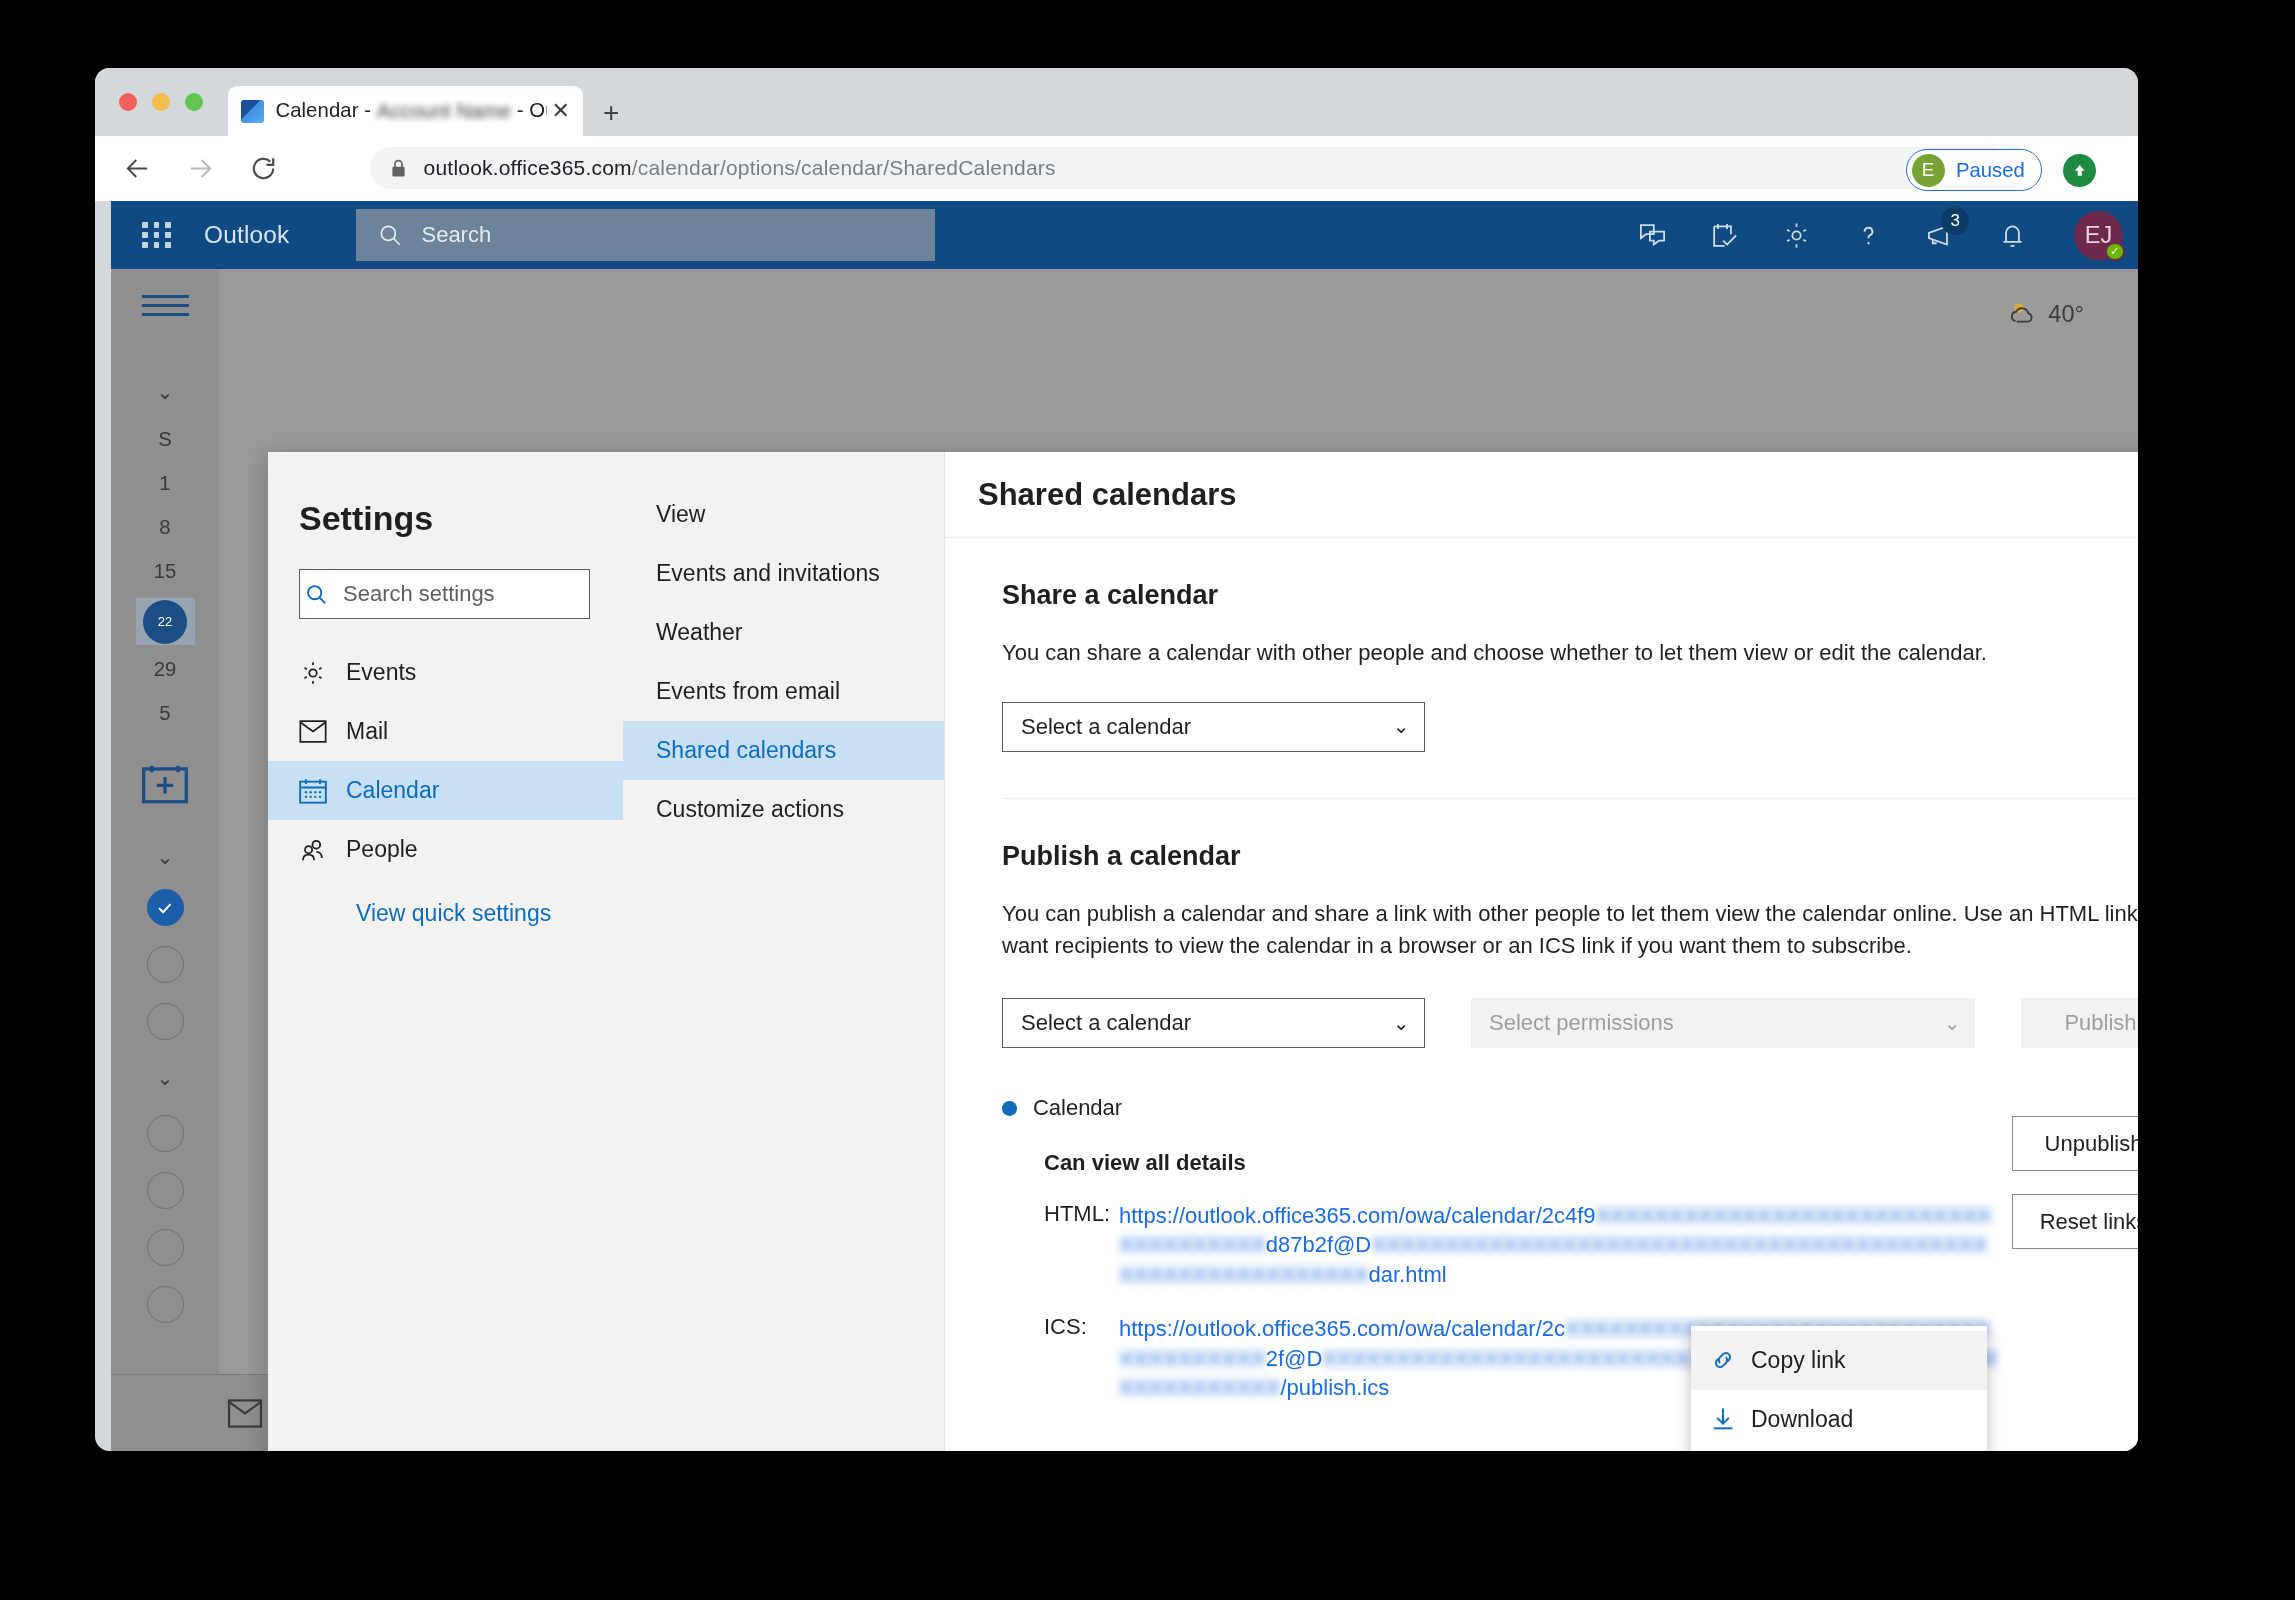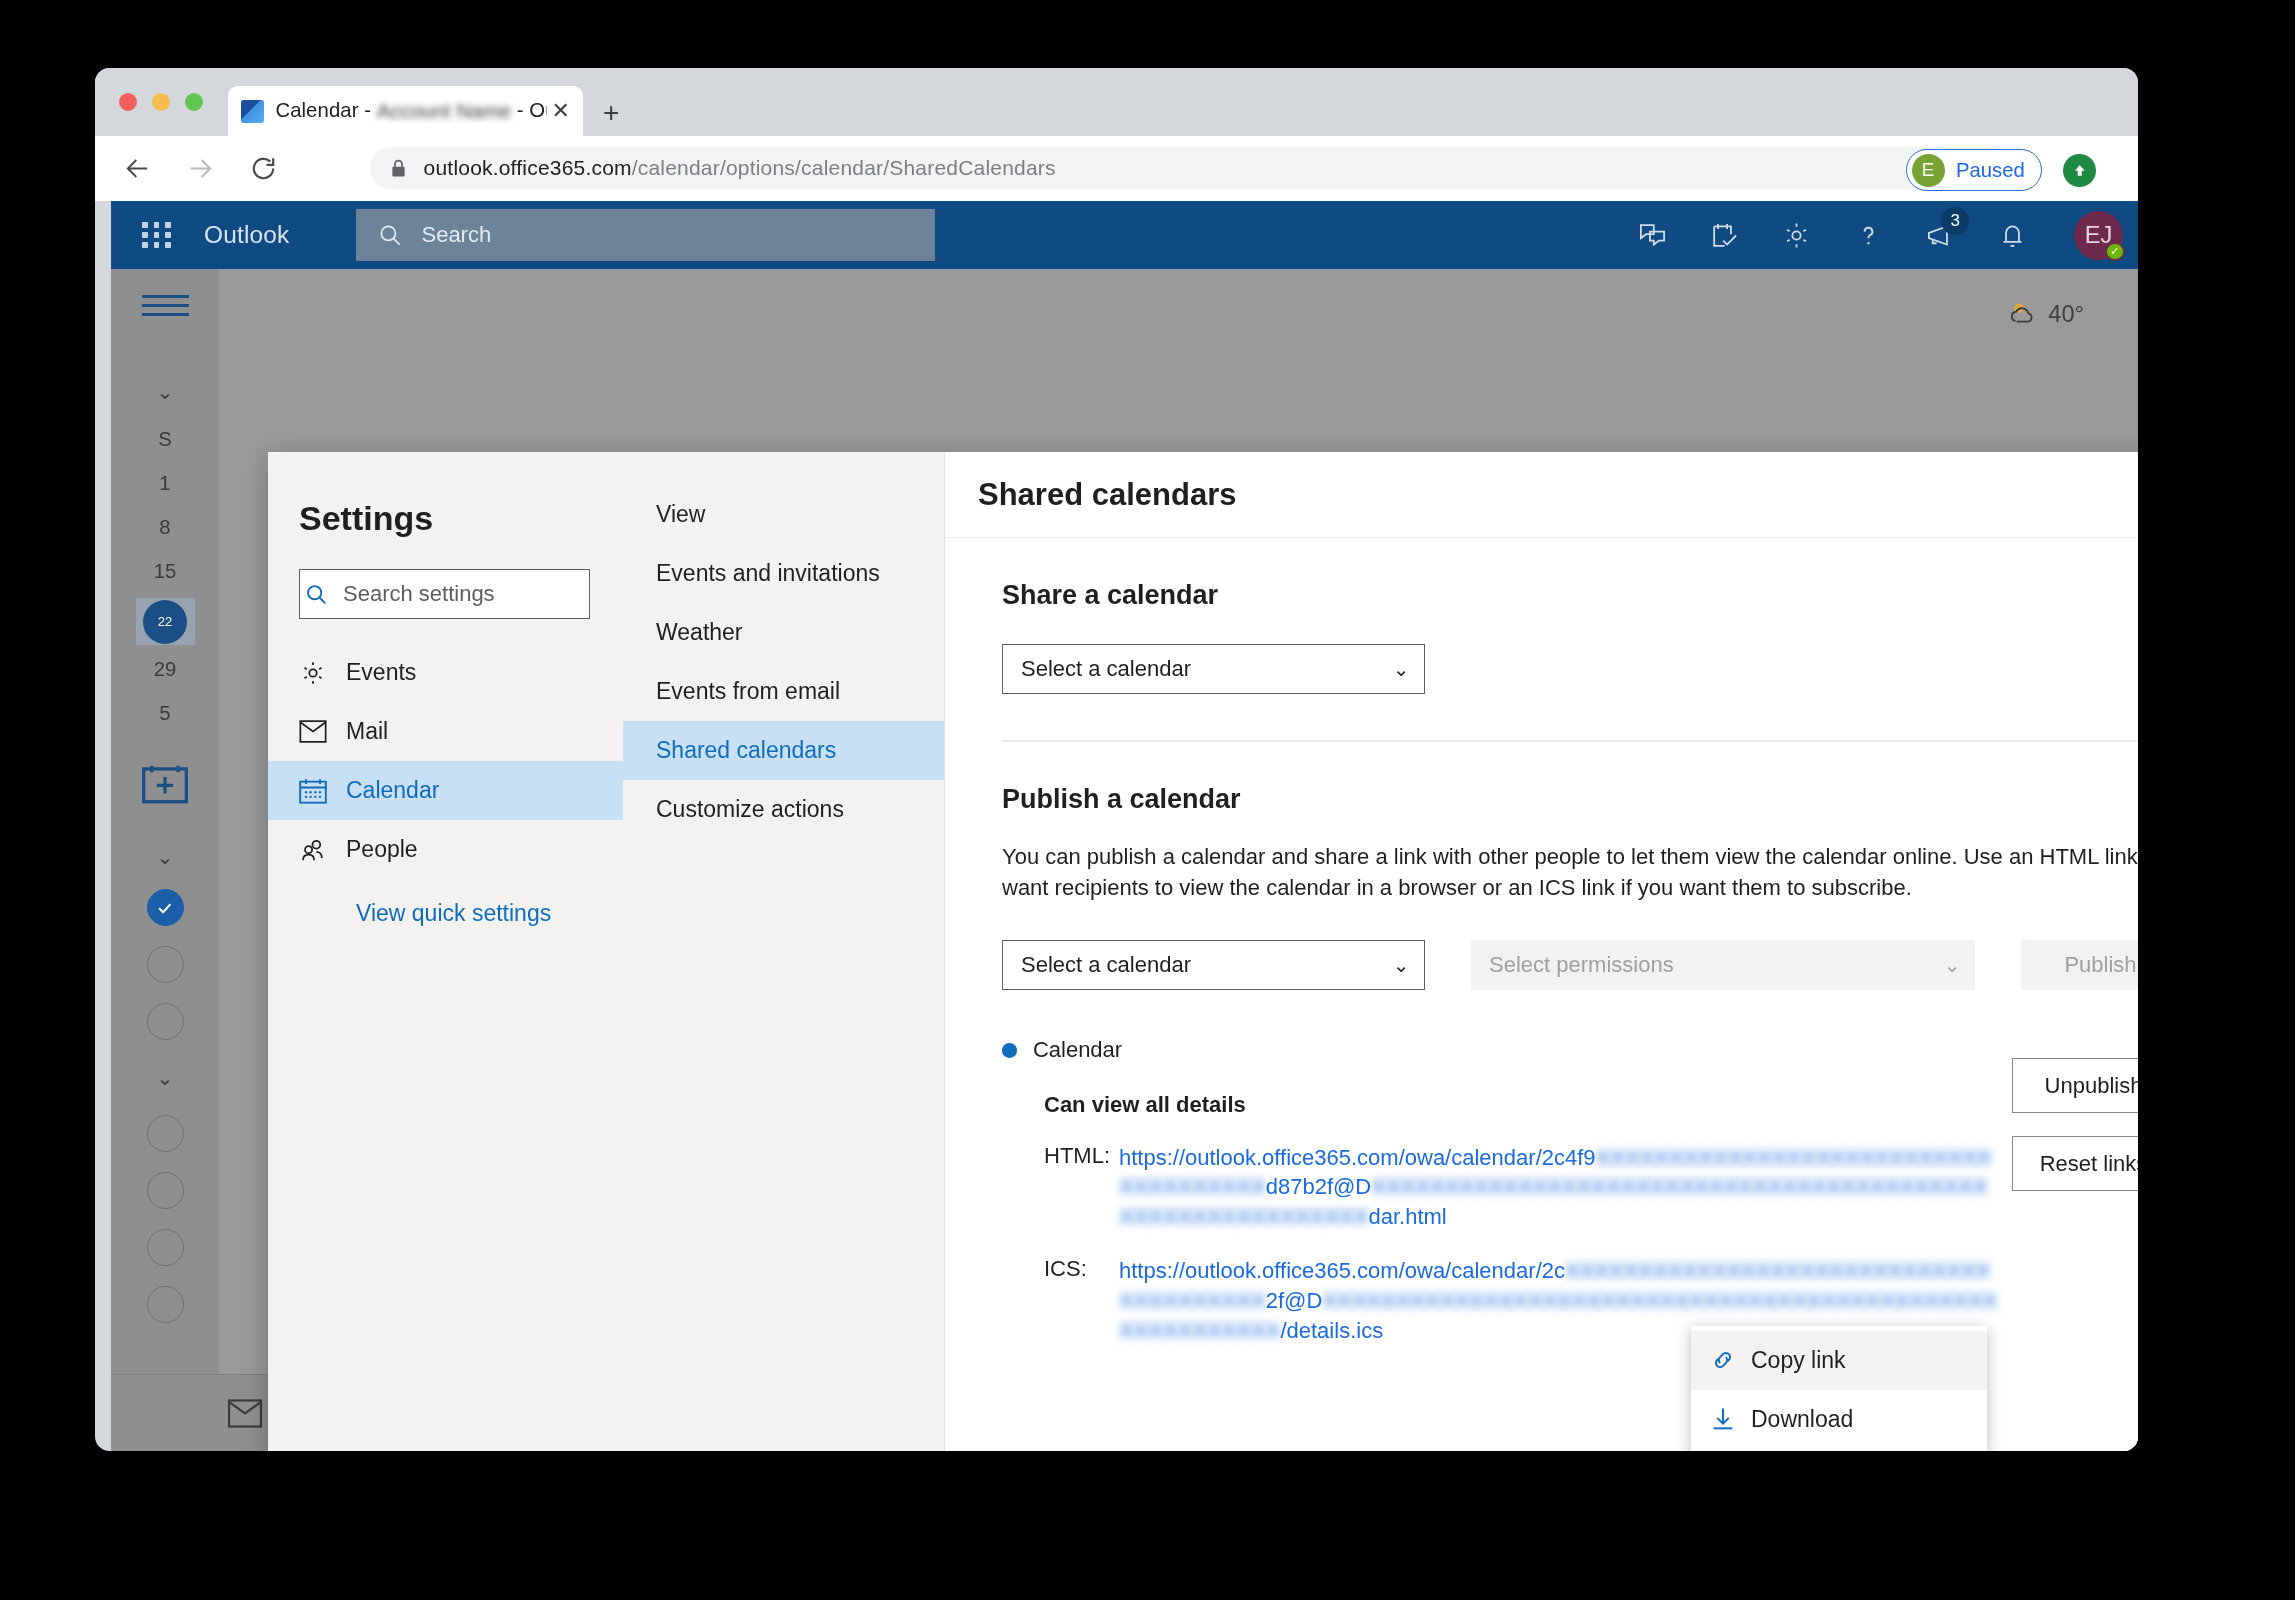--- a/index.html
+++ b/index.html
@@ -676,20 +676,21 @@
       <div id="settings-col-3">
         <div id="panel-header">
           <div id="panel-title">Shared calendars</div>
 
         </div>
 
         <div id="panel-body">
 
           <div>
             <div class="section-h">Share a calendar</div>
+            <div class="section-p">You can share a calendar with other people and choose whether to let them view or edit the calendar.</div>
             <div class="combo" style="margin-top:33px;">
               <span>Select a calendar</span>
               <span class="chev">⌄</span>
             </div>
           </div>
 
           <div class="hr-sep"></div>
 
           <div style="margin-top:42px;">
             <div class="section-h">Publish a calendar</div>
@@ -716,21 +717,21 @@
 
             <div id="perm-label">Can view all details</div>
 
             <div class="link-row">
               <span class="link-label">HTML:</span>
               <span class="link-val"><span>https://outlook.office365.com/owa/calendar/2c4f9</span><span class="blur">XXXXXXXXXXXXXXXXXXXXXXXXXXXXXXXXXXXXX</span><span>d87b2f@D</span><span class="blur">XXXXXXXXXXXXXXXXXXXXXXXXXXXXXXXXXXXXXXXXXXXXXXXXXXXXXXXXXXX</span><span>dar.html</span></span>
             </div>
 
             <div class="link-row">
               <span class="link-label">ICS:</span>
-              <span class="link-val"><span>https://outlook.office365.com/owa/calendar/2c</span><span class="blur">XXXXXXXXXXXXXXXXXXXXXXXXXXXXXXXXXXXXXXX</span><span>2f@D</span><span class="blur">XXXXXXXXXXXXXXXXXXXXXXXXXXXXXXXXXXXXXXXXXXXXXXXXXXXXXXXXX</span><span>/details.ics</span></span>
+              <span class="link-val"><span>https://outlook.office365.com/owa/calendar/2c</span><span class="blur">XXXXXXXXXXXXXXXXXXXXXXXXXXXXXXXXXXXXXXX</span><span>2f@D</span><span class="blur">XXXXXXXXXXXXXXXXXXXXXXXXXXXXXXXXXXXXXXXXXXXXXXXXXXXXXXXXX</span><span>/publish.ics</span></span>
             </div>
 
             <div id="side-actions">
               <div class="outline-btn">Unpublish</div>
               <div class="outline-btn">Reset links</div>
             </div>
           </div>
 
         </div>
       </div>

